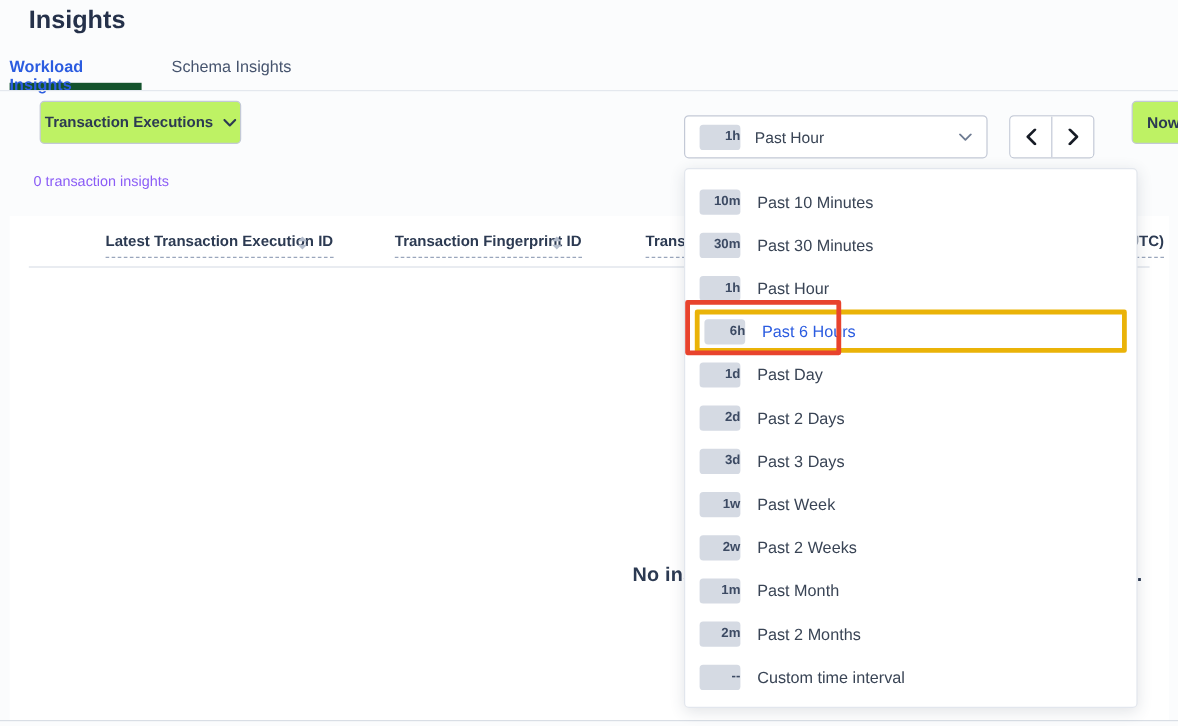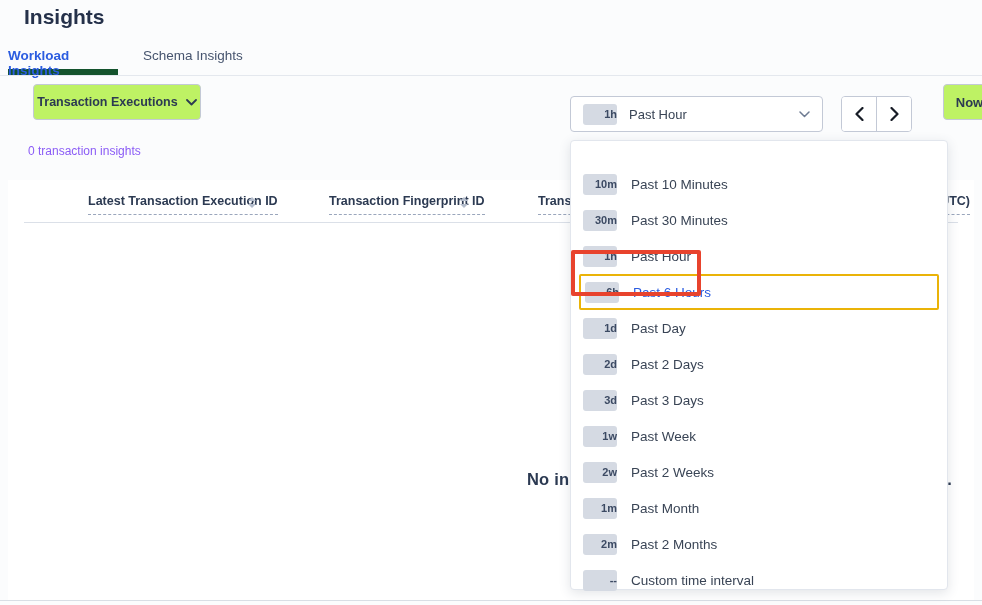--- a/index.html
+++ b/index.html
@@ -89,29 +89,29 @@
     position: absolute; left: 519px; top: 290px;
     font-size: 16.5px; font-weight: bold; color: #2c3a52; letter-spacing: 0.2px; white-space: nowrap;
   }
   .bottom-rule { position: absolute; left: 0; right: 0; top: 600px; height: 1px; background: #d9dee5; }
 
   
   .dropdown {
     position: absolute; left: 570px; top: 140px; width: 378px; height: 450px;
     background: #fff; border: 1px solid #e2e6ed; border-radius: 4px;
     box-shadow: 0 3px 12px rgba(50, 62, 84, 0.14);
-    padding-top: 25px; z-index: 5;
+    padding-top: 9px; z-index: 5;
   }
   .option {
     height: 36px; display: flex; align-items: center; padding: 0 12px; gap: 14px;
     font-size: 13.5px; color: #394455; cursor: pointer;
   }
   .option.highlighted {
     margin: 0 8px; padding: 0 4px; gap: 14px;
-    border: 2px solid #eab308; border-radius: 2px; color: #2b5ce0;
+    border: 4px solid #eab308; border-radius: 2px; color: #2b5ce0;
   }
   
   .annotation-box {
     position: absolute; left: 571px; top: 250px; width: 130px; height: 46px;
     border: 4px solid #e8432d; border-radius: 2px; z-index: 10; pointer-events: none;
   }
 
   
   .icon { display: inline-flex; align-items: center; justify-content: center; }
 </style>

